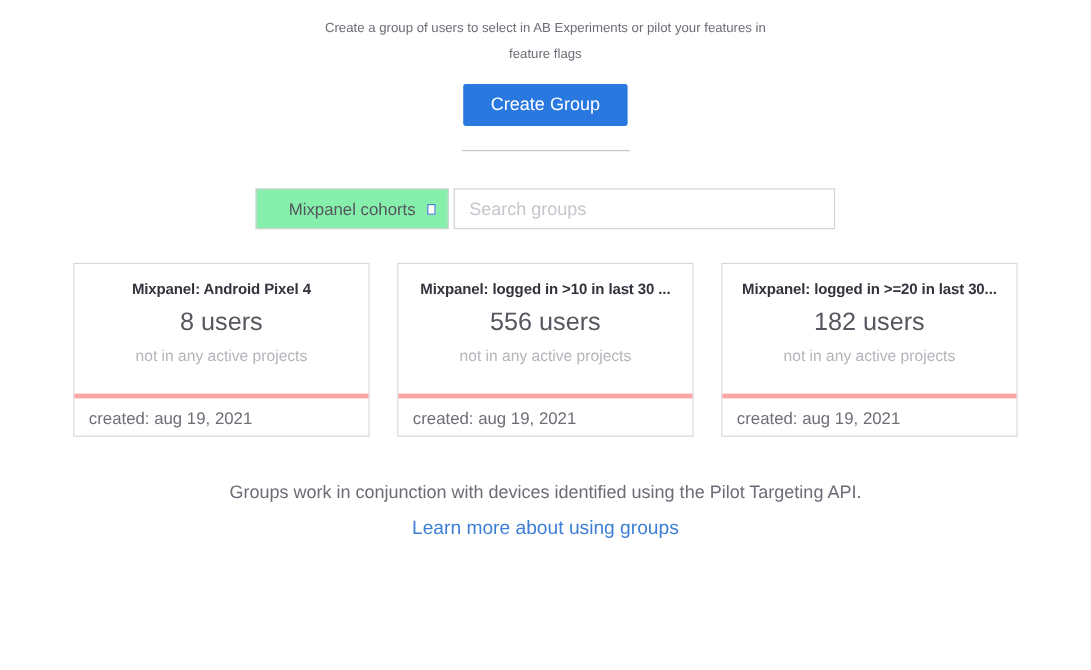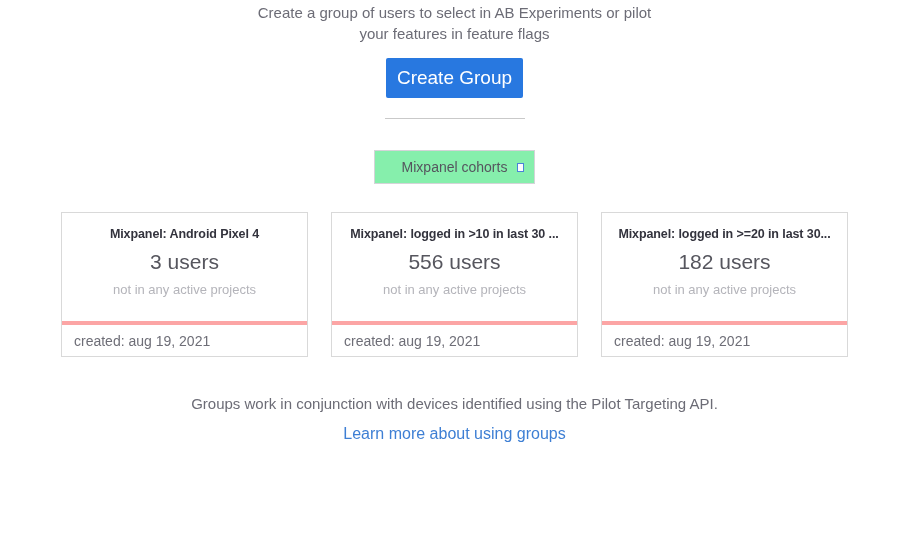--- a/index.html
+++ b/index.html
@@ -15,29 +15,29 @@
     color:#55555e;
     overflow:hidden;
   }
   .page{width:100%;height:100%;text-align:center;}
 
   .page-title{
     margin:0;padding-top:27px;
     font-size:27px;font-weight:400;color:#3c3c46;
   }
   .subtitle{
-    margin:2px auto 0;max-width:400px;
-    font-size:15px;line-height:21px;color:#6c6c76;
+    margin:14px auto 0;max-width:400px;
+    font-size:11px;line-height:21px;color:#6c6c76;
   }
   .create-button{
     margin-top:14px;
-    width:137px;height:40px;
+    width:137px;height:35px;
     background:var(--accent);color:#ffffff;
     border:none;border-radius:2px;
-    font-size:19px;font-family:inherit;
+    font-size:15px;font-family:inherit;
     cursor:pointer;
   }
   .divider{
     width:140px;margin:20px auto 0;
     border:none;border-top:1px solid #c9c9c9;
     height:0;
   }
 
   .filters-row{
     margin-top:31px;
@@ -117,28 +117,29 @@
 
   <button class="create-button">Create Group</button>
 
   <hr class="divider">
 
   <div class="filters-row">
     <div class="cohort-select">
       <span>Mixpanel cohorts</span>
       <span class="tofu"></span>
     </div>
+    <input class="search-input" type="text" placeholder="Search groups" style="">
   </div>
 
   <div class="cards-row">
 
     <div class="group-card">
       <div class="card-main">
         <div class="card-name">Mixpanel: Android Pixel 4</div>
-        <div class="card-users">3 users</div>
+        <div class="card-users">8 users</div>
         <div class="card-status">not in any active projects</div>
       </div>
       <div class="card-footer">created: aug 19, 2021</div>
     </div>
 
     <div class="group-card">
       <div class="card-main">
         <div class="card-name">Mixpanel: logged in &gt;10 in last 30 ...</div>
         <div class="card-users">556 users</div>
         <div class="card-status">not in any active projects</div>

